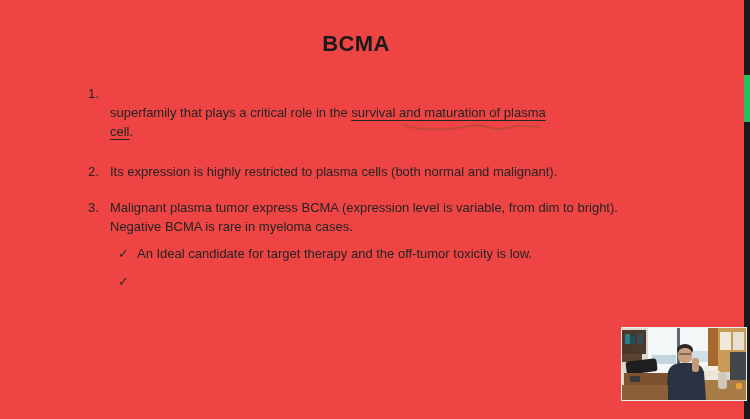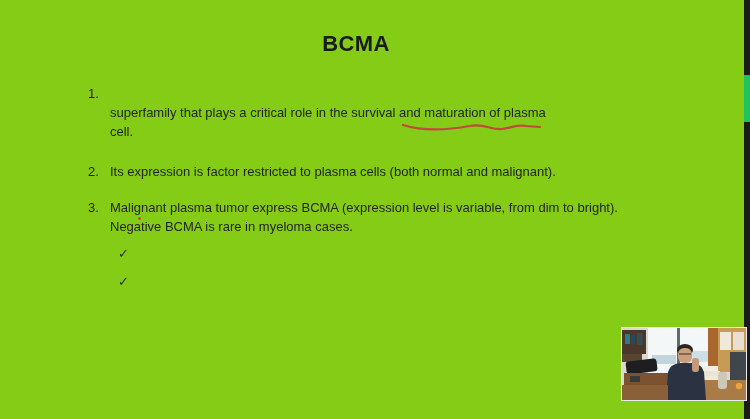--- a/index.html
+++ b/index.html
@@ -1,31 +1,31 @@
 <!DOCTYPE html>
 <html><head>
 <meta charset="utf-8">
 <style>
   html,body{margin:0;padding:0;background:#ffffff;}
-  .stage{position:relative;width:750px;height:419px;background:#84cc16;overflow:hidden;
+  .stage{position:relative;width:750px;height:419px;background:#ef4444;overflow:hidden;
          font-family:"Liberation Sans",sans-serif;color:#242424;}
 
   
   .title-wrap{position:absolute;top:31px;left:0;width:712px;text-align:center;}
   .title{font-size:22px;font-weight:bold;color:#1a1a1a;letter-spacing:.4px;}
 
   
   .list{position:absolute;top:84px;left:88px;width:578px;font-size:13px;line-height:19px;}
   .list-item{display:flex;}
   .list-item .num{flex:0 0 22px;}
   .list-item .txt{flex:1 1 auto;max-width:548px;}
   .li-1{margin-bottom:21px;}
   .li-2{margin-bottom:17px;}
   .li-3{margin-bottom:8px;}
-  .u{text-decoration-thickness:1px;text-underline-offset:3px;}
+  .u{text-decoration:underline;text-decoration-thickness:1px;text-underline-offset:3px;}
 
   
   .check-list{margin-left:30px;}
   .check-item{display:flex;margin-bottom:9px;line-height:19px;font-size:13px;}
   .check-item .mark{flex:0 0 19px;color:#2b2b2b;}
 
   
   .squiggle{position:absolute;left:400px;top:119px;width:145px;height:15px;pointer-events:none;}
   .red-dot{position:absolute;left:138px;top:217px;width:3px;height:3px;border-radius:50%;
            background:#c5483d;}
@@ -50,31 +50,32 @@
 
   <div class="list">
 
     <div class="list-item li-1">
       <span class="num">1.</span>
       <span class="txt"><br><span>superfamily that plays a critical role in the </span><span class="u">survival and maturation of plasma</span><br><span class="u">cell</span><span>.</span></span>
     </div>
 
     <div class="list-item li-2">
       <span class="num">2.</span>
-      <span class="txt">Its expression is factor restricted to plasma cells (both normal and malignant).</span>
+      <span class="txt">Its expression is highly restricted to plasma cells (both normal and malignant).</span>
     </div>
 
     <div class="list-item li-3">
       <span class="num">3.</span>
       <span class="txt">Malignant plasma tumor express BCMA (expression level is variable, from dim to bright). Negative BCMA is rare in myeloma cases.</span>
     </div>
 
     <div class="check-list">
       <div class="check-item">
         <span class="mark">✓</span>
+        <span>An Ideal candidate for target therapy and the off-tumor toxicity is low.</span>
       </div>
       <div class="check-item">
         <span class="mark">✓</span>
       </div>
     </div>
   </div>
 
   <svg class="squiggle" viewBox="0 0 145 15">
     <path d="M3,6 C22,12 48,11 70,7 C84,4 90,11 102,10 C112,9 116,5 126,7 L140,8" fill="none" stroke-width="2.2" stroke-linecap="round" stroke="#c5483d"></path>
   </svg>

